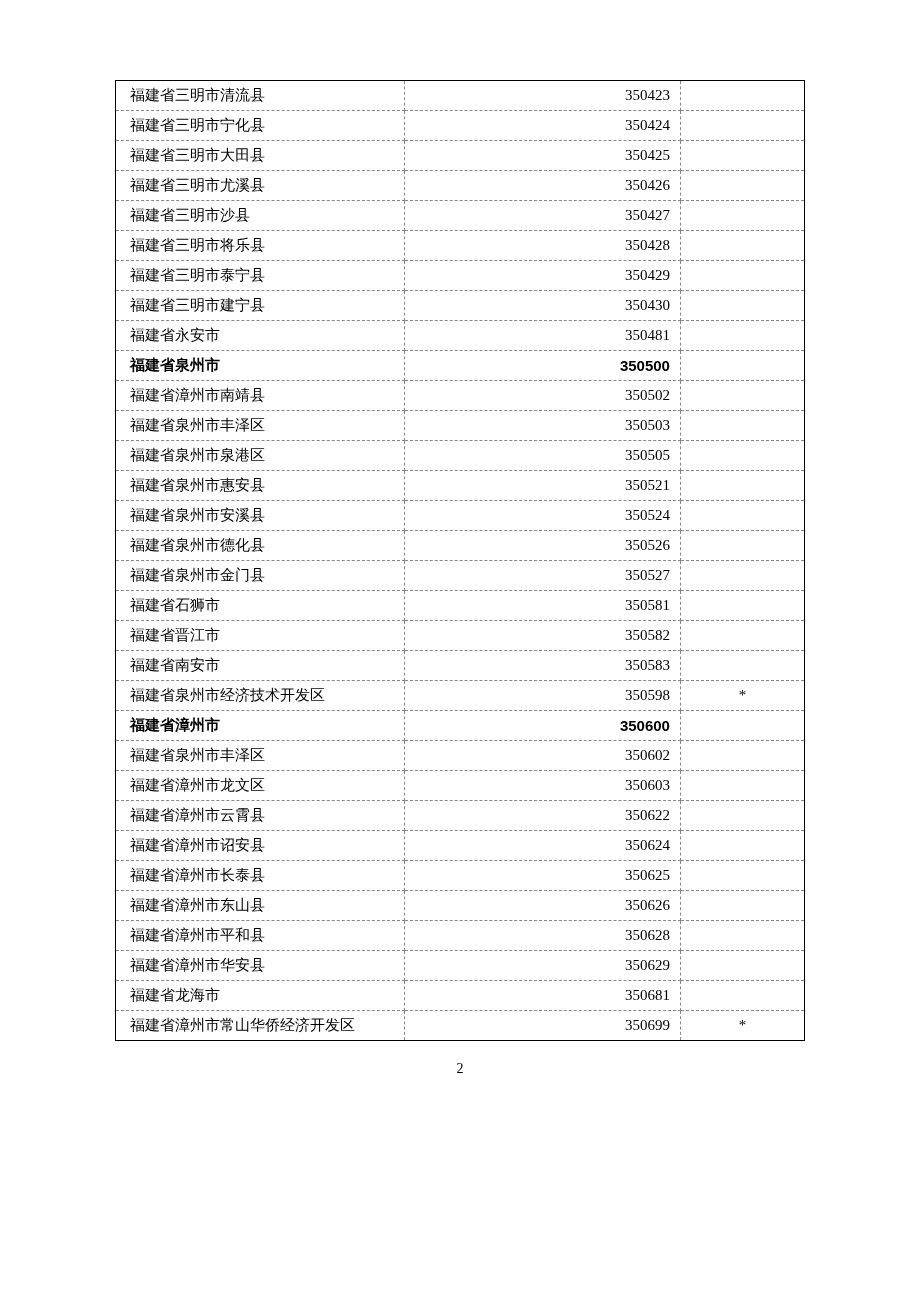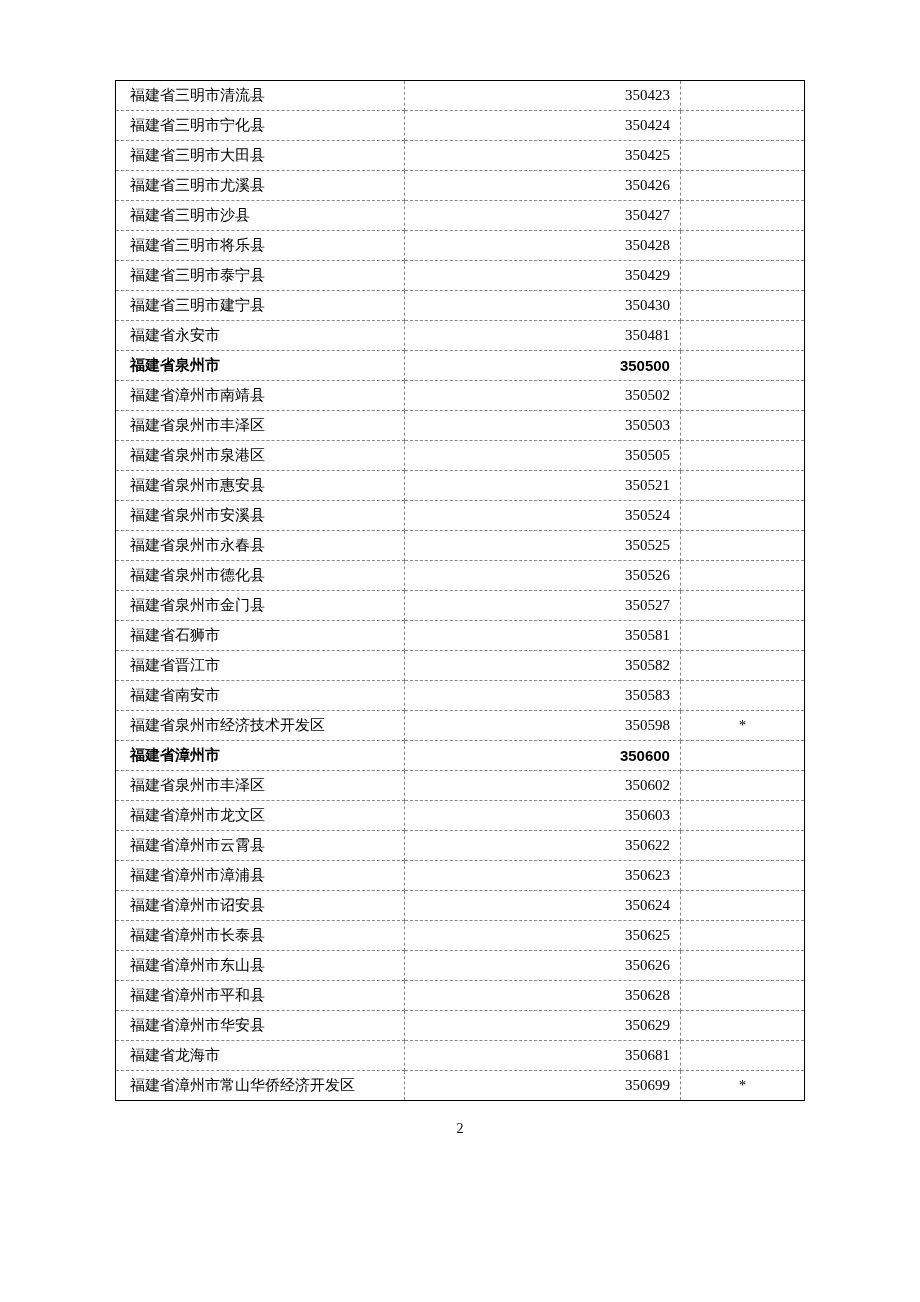--- a/index.html
+++ b/index.html
@@ -137,25 +137,20 @@
         <td class="col-name">福建省泉州市惠安县</td>
         <td class="col-code">350521</td>
         <td class="col-mark"></td>
       </tr>
       <tr>
         <td class="col-name">福建省泉州市安溪县</td>
         <td class="col-code">350524</td>
         <td class="col-mark"></td>
       </tr>
       <tr>
-        <td class="col-name">福建省泉州市永春县</td>
-        <td class="col-code">350525</td>
-        <td class="col-mark"></td>
-      </tr>
-      <tr>
         <td class="col-name">福建省泉州市德化县</td>
         <td class="col-code">350526</td>
         <td class="col-mark"></td>
       </tr>
       <tr>
         <td class="col-name">福建省泉州市金门县</td>
         <td class="col-code">350527</td>
         <td class="col-mark"></td>
       </tr>
       <tr>
@@ -189,25 +184,20 @@
         <td class="col-mark"></td>
       </tr>
       <tr>
         <td class="col-name">福建省漳州市龙文区</td>
         <td class="col-code">350603</td>
         <td class="col-mark"></td>
       </tr>
       <tr>
         <td class="col-name">福建省漳州市云霄县</td>
         <td class="col-code">350622</td>
-        <td class="col-mark"></td>
-      </tr>
-      <tr>
-        <td class="col-name">福建省漳州市漳浦县</td>
-        <td class="col-code">350623</td>
         <td class="col-mark"></td>
       </tr>
       <tr>
         <td class="col-name">福建省漳州市诏安县</td>
         <td class="col-code">350624</td>
         <td class="col-mark"></td>
       </tr>
       <tr>
         <td class="col-name">福建省漳州市长泰县</td>
         <td class="col-code">350625</td>

